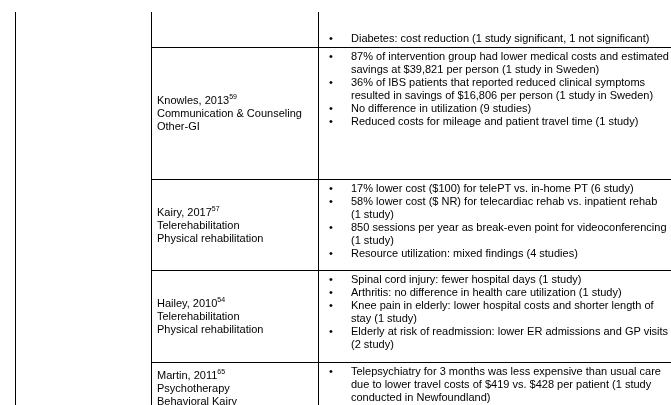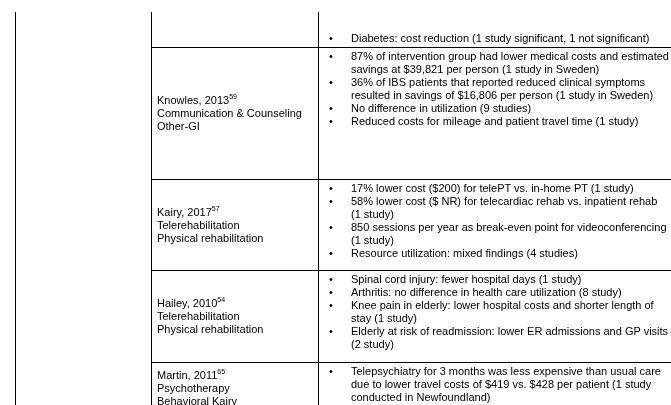--- a/index.html
+++ b/index.html
@@ -115,38 +115,38 @@
       </tr>
 
       <tr class="r2">
         <td class="col-b study-cell">
           <div class="cite"><span>Kairy, 2017</span><sup>57</sup></div>
           <div class="study-line">Telerehabilitation</div>
           <div class="study-line">Physical rehabilitation</div>
         </td>
         <td class="col-c findings-cell">
           <ul class="bullets">
-            <li>17% lower cost ($200) for telePT vs. in-home PT (1 study)</li>
+            <li>17% lower cost ($100) for telePT vs. in-home PT (6 study)</li>
             <li>58% lower cost ($ NR) for telecardiac rehab vs. inpatient rehab (1 study)</li>
             <li>850 sessions per year as break-even point for videoconferencing (1 study)</li>
             <li>Resource utilization: mixed findings (4 studies)</li>
           </ul>
         </td>
       </tr>
 
       <tr class="r3">
         <td class="col-b study-cell">
           <div class="cite"><span>Hailey, 2010</span><sup>54</sup></div>
           <div class="study-line">Telerehabilitation</div>
           <div class="study-line">Physical rehabilitation</div>
         </td>
         <td class="col-c findings-cell">
           <ul class="bullets">
             <li>Spinal cord injury: fewer hospital days (1 study)</li>
-            <li>Arthritis: no difference in health care utilization (8 study)</li>
+            <li>Arthritis: no difference in health care utilization (1 study)</li>
             <li>Knee pain in elderly: lower hospital costs and shorter length of stay (1 study)</li>
             <li>Elderly at risk of readmission: lower ER admissions and GP visits (2 study)</li>
           </ul>
         </td>
       </tr>
 
       <tr class="r4">
         <td class="col-b study-cell">
           <div class="cite"><span>Martin, 2011</span><sup>65</sup></div>
           <div class="study-line">Psychotherapy</div>

